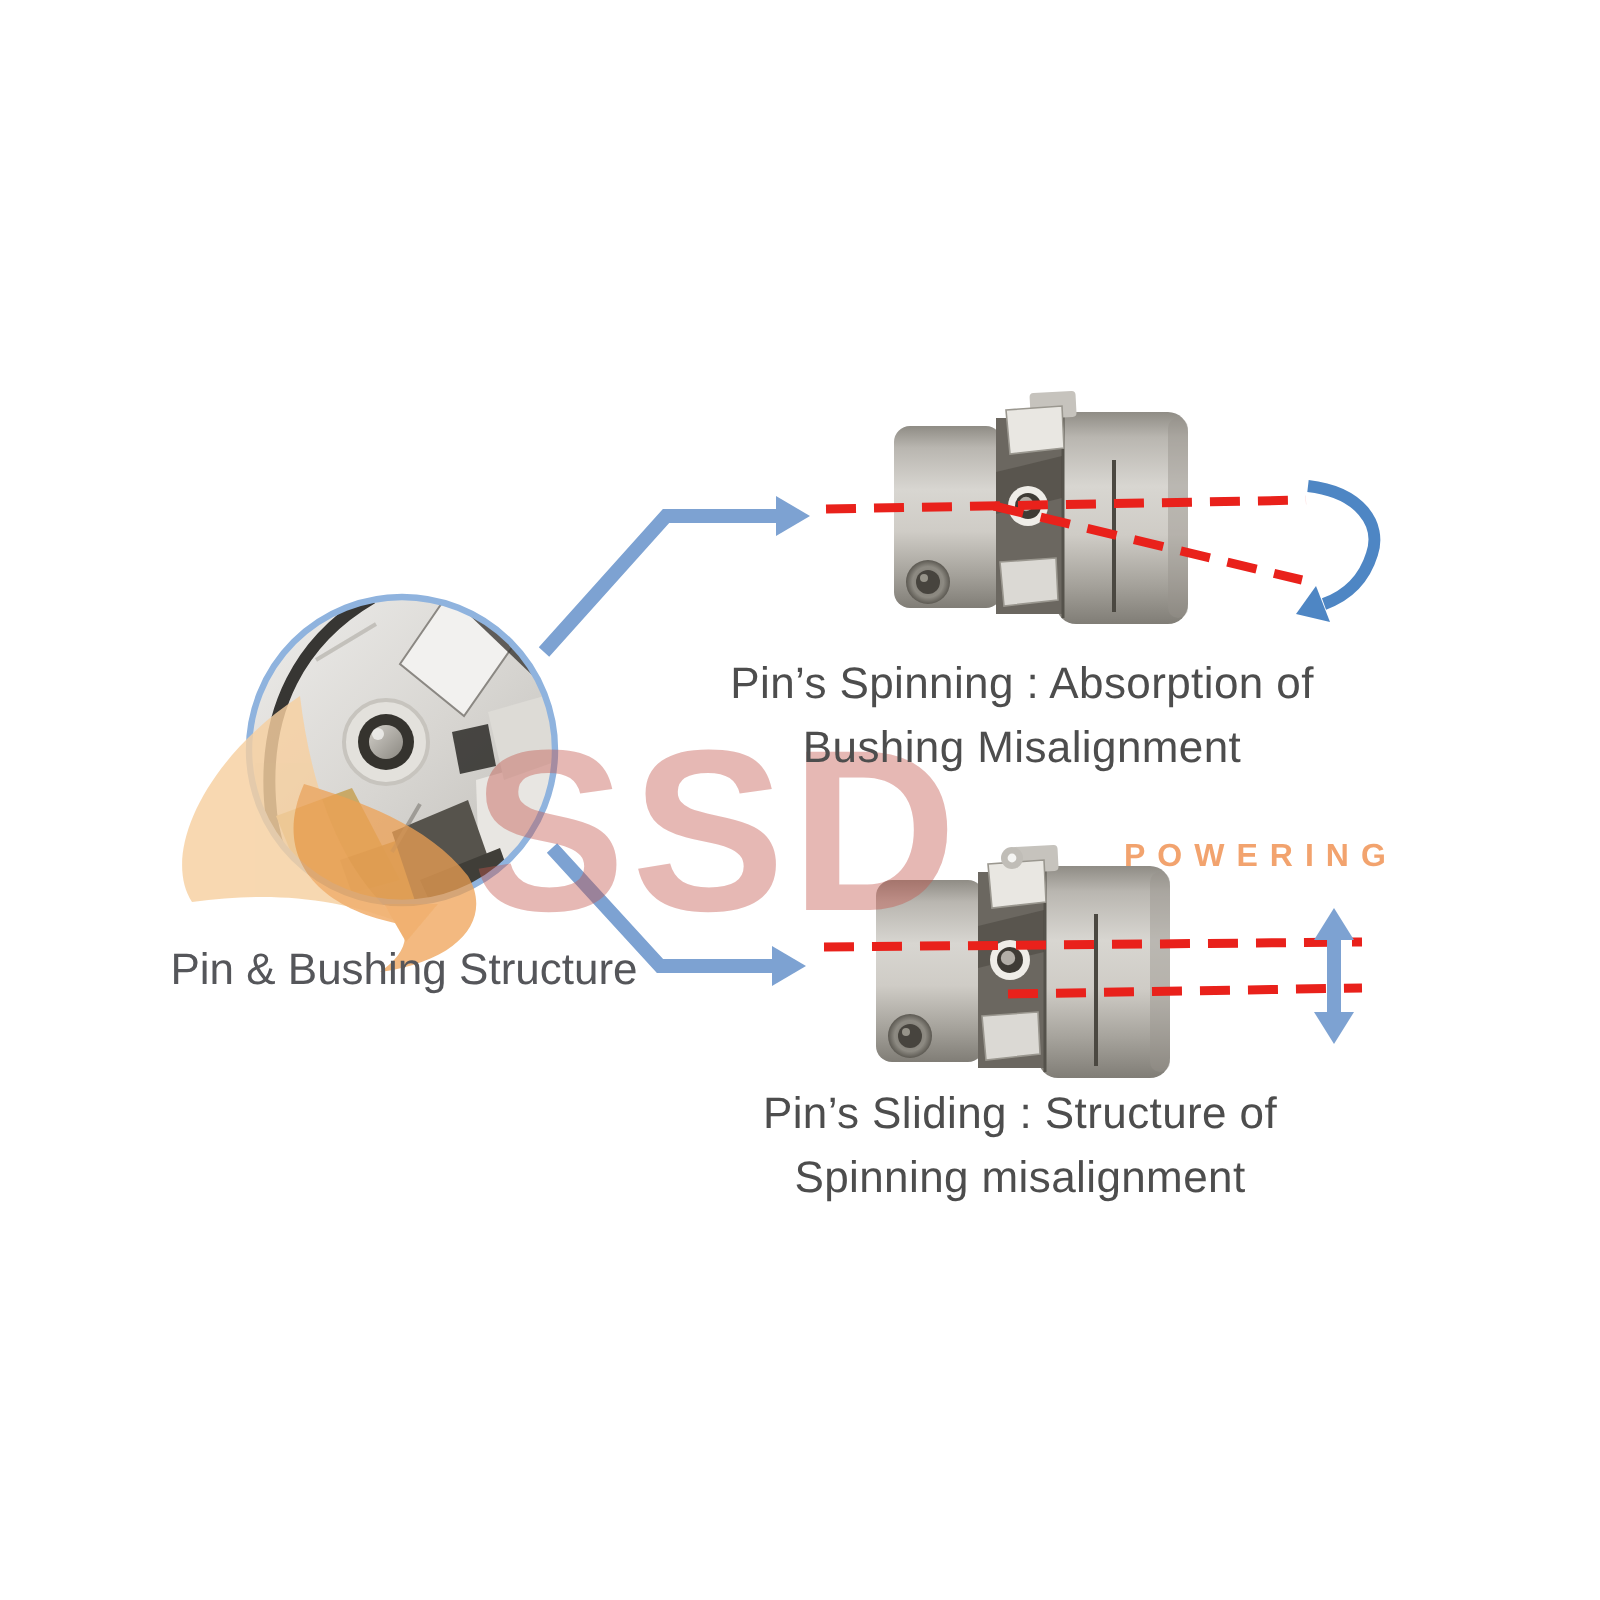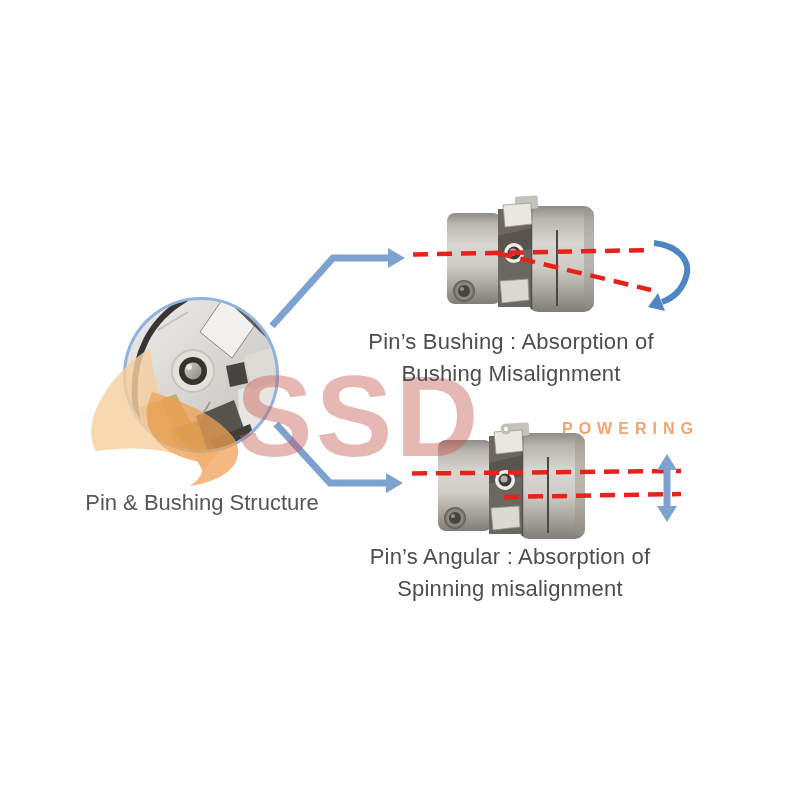--- a/index.html
+++ b/index.html
@@ -142,28 +142,28 @@
     <g>
       <line x1="667" y1="467" x2="667" y2="509" stroke="#7da2d2" stroke-width="7"></line>
       <polygon points="667,454 657,470 677,470" fill="#7da2d2"></polygon>
       <polygon points="667,522 657,506 677,506" fill="#7da2d2"></polygon>
     </g>
   </svg>
 
   <div class="abs wm wm-logo">SSD</div>
   <div class="abs wm wm-tag1">POWERING</div>
 
-  <div class="abs magnifier-label" style="left:202px;top:469px;margin-top:18px;">
+  <div class="abs magnifier-label" style="left:202px;top:469px;">
     <span class="line">Pin &amp; Bushing</span>
     <span class="line">Structure</span>
   </div>
 
   <div class="abs caption" style="left:511px;top:326px;">
-    <span class="line">Pin’s Bushing : Absorption of</span>
+    <span class="line">Pin’s Spinning : Absorption of</span>
     <span class="line">Bushing Misalignment</span>
   </div>
 
   <div class="abs caption" style="left:510px;top:541px;">
-    <span class="line">Pin’s Angular : Absorption of</span>
+    <span class="line">Pin’s Sliding : Structure of</span>
     <span class="line">Spinning misalignment</span>
   </div>
 
 </div>
 
 </body></html>

